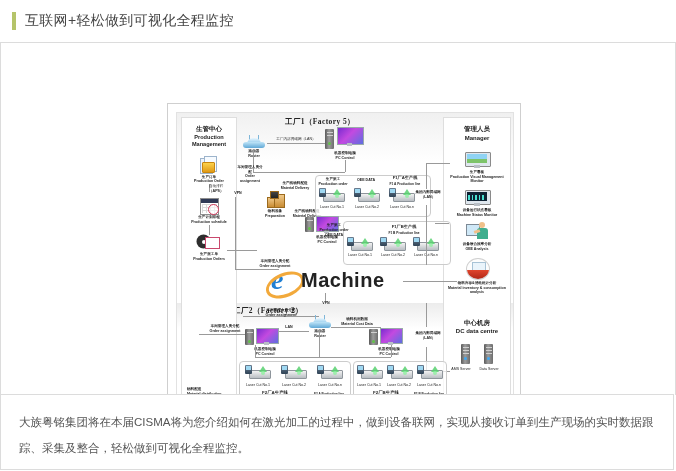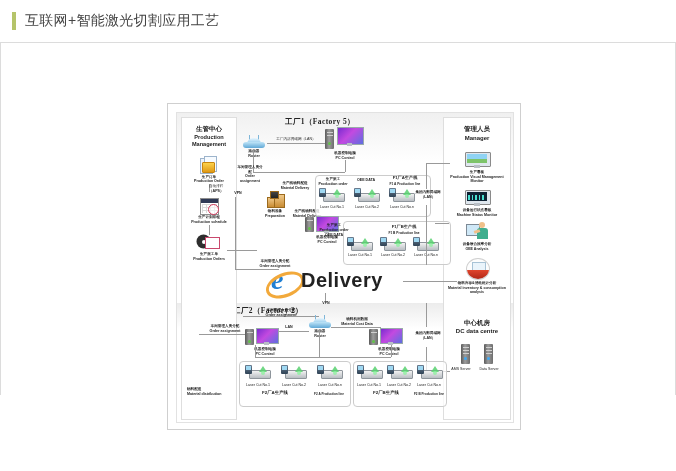--- a/index.html
+++ b/index.html
@@ -170,21 +170,21 @@
   }
   .caption p{margin:0;font-size:11.5px;line-height:26px;color:#555;}
 </style>
 </head>
 <body>
 
 <div id="page">
 
   <div class="title-row">
     <div class="title-bar"></div>
-    <div class="title-text">互联网+智能激光切割应用工艺</div>
+    <div class="title-text">互联网+轻松做到可视化全程监控</div>
   </div>
   <div class="hr-top"></div>
 
   <div class="frame">
 
     <div class="diagram">
       <div class="diagram-inner">
 
         <div class="band band-f1"></div>
         <div class="band band-f2"></div>
@@ -417,21 +417,21 @@
         <div class="ln lnh" style="left:258px;top:110px;width:14px;"></div>
         <div class="ln lnh" style="left:226px;top:168px;width:54px;"></div>
         <div class="ln lnh" style="left:58px;top:156px;width:44px;"></div>
         <div class="ln lnh" style="left:50px;top:137px;width:30px;"></div>
 
         <div class="internet">
           <div class="ie">
             <div class="e">e</div>
               <div class="ring"></div>
           </div>
-          <div class="txt">Delivery</div>
+          <div class="txt">Machine</div>
         </div>
         <div class="lbl b" style="left:140px;top:188px;width:18px;">VPN</div>
         <div class="ln lnv" style="left:148px;top:180px;height:8px;"></div>
 
         <div class="ln lnh" style="left:66px;top:203px;width:76px;"></div>
         <div class="lbl b" style="left:66px;top:195px;width:76px;">车间管理人员分配</div>
         <div class="lbl b" style="left:66px;top:199.5px;width:76px;">Order assignment</div>
 
         <div class="dev router" style="left:132px;top:204px;">
           <div class="ant" style="left:6px;"></div>
@@ -540,13 +540,16 @@
         <div class="lbl" style="left:236px;top:270px;width:32px;">Laser Cut No.n</div>
         <div class="lbl b" style="left:176px;top:278px;width:66px;font-size:4.4px;">F2厂B生产线</div>
         <div class="lbl b" style="left:234px;top:279px;width:36px;font-size:3.1px;">F2 B Production line</div>
 
         <div class="lbl b" style="left:10px;top:274px;width:52px;text-align:left;">物料配送</div>
         <div class="lbl b" style="left:10px;top:278.5px;width:52px;text-align:left;">Material distribution</div>
       </div>
     </div>
   </div>
 
+  <div class="caption">
+    <p>大族粤铭集团将在本届CISMA将为您介绍如何在激光加工的过程中，做到设备联网，实现从接收订单到生产现场的实时数据跟踪、采集及整合，轻松做到可视化全程监控。</p>
+  </div>
 </div>
 
 </body></html>

